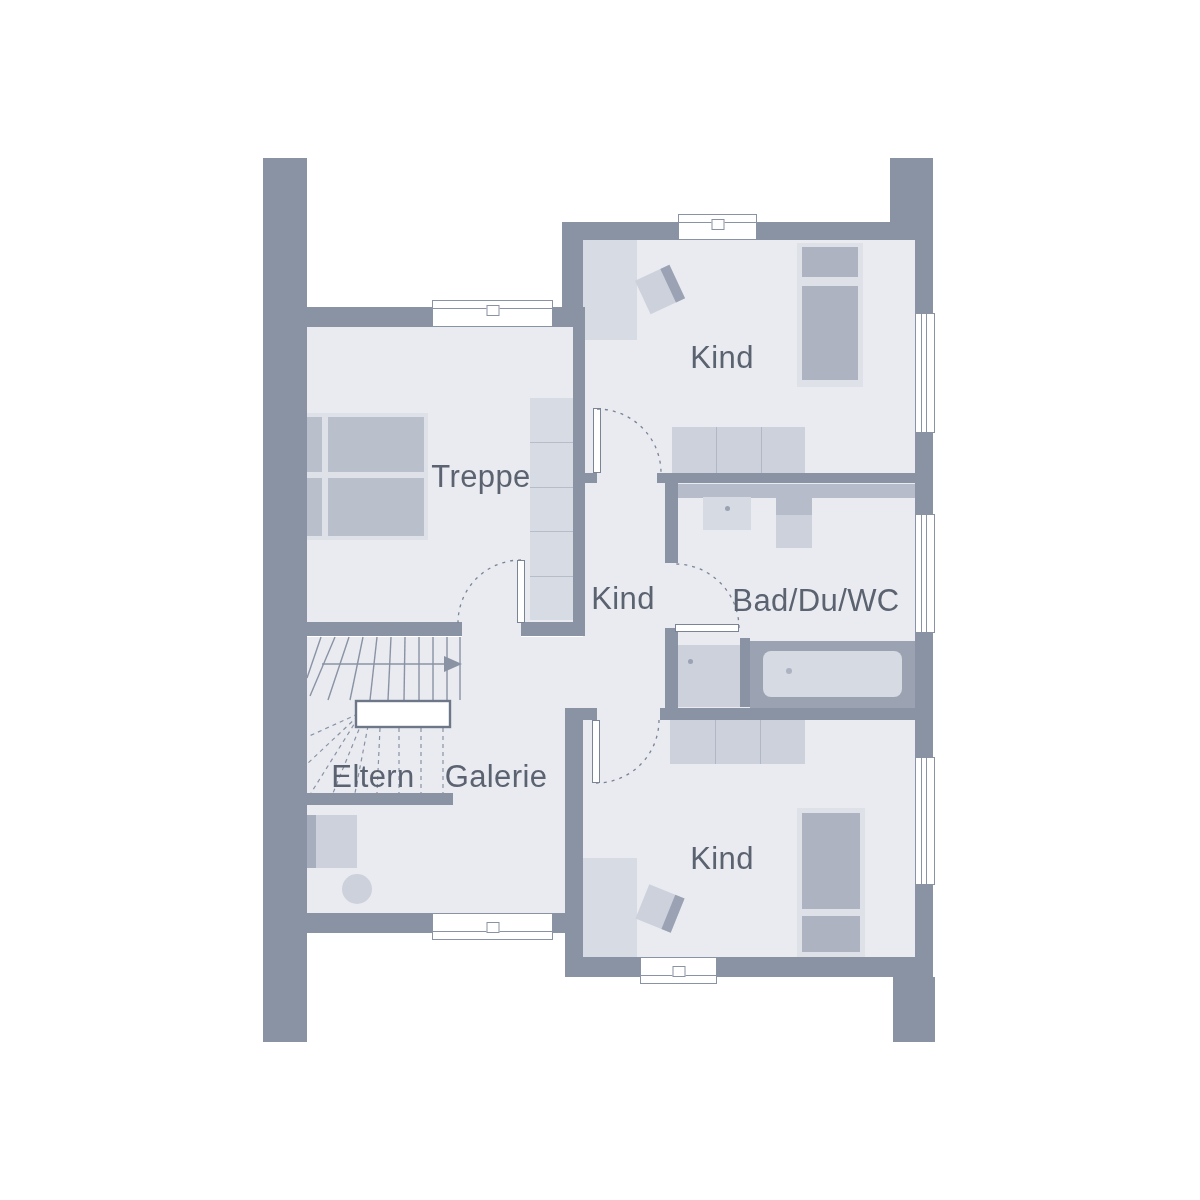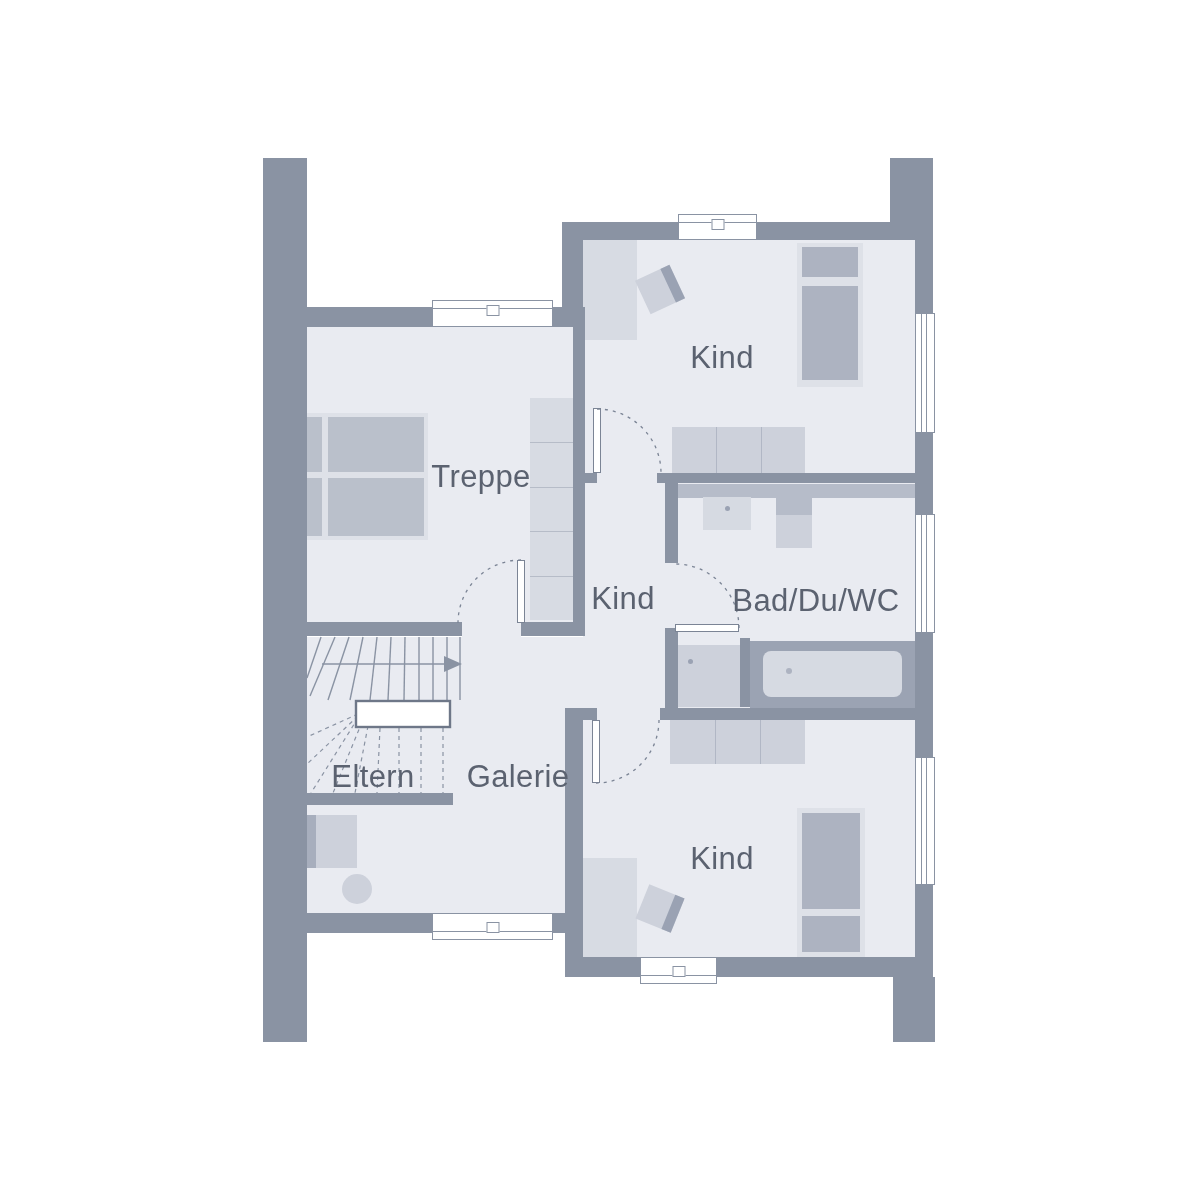--- a/index.html
+++ b/index.html
@@ -196,16 +196,16 @@
     <path d="M 521 560 A 63 63 0 0 0 458 623" style="fill:none;stroke:var(--door-line);stroke-width:1.3;stroke-dasharray:3 5;"></path>
     <path d="M 739 628 A 64 64 0 0 0 675 564" style="fill:none;stroke:var(--door-line);stroke-width:1.3;stroke-dasharray:3 5;"></path>
     <path d="M 659 720 A 63 63 0 0 1 596 783" style="fill:none;stroke:var(--door-line);stroke-width:1.3;stroke-dasharray:3 5;"></path>
   </svg>
 
   <div class="room-label" style="left:481px;top:476px;">Treppe</div>
   <div class="room-label" style="left:722px;top:357px;">Kind</div>
   <div class="room-label" style="left:623px;top:598px;">Kind</div>
   <div class="room-label" style="left:816px;top:600px;">Bad/Du/WC</div>
   <div class="room-label" style="left:373px;top:776px;">Eltern</div>
-  <div class="room-label" style="left:518px;top:776px;text-align:center;">Galerie</div>
+  <div class="room-label" style="left:496px;top:776px;text-align:center;">Galerie</div>
   <div class="room-label" style="left:722px;top:858px;">Kind</div>
 
 </div>
 
 </body></html>

